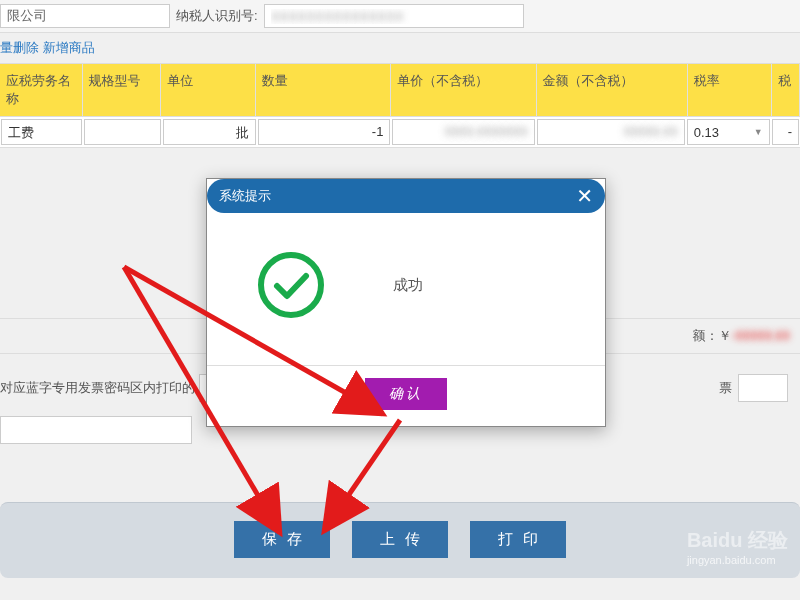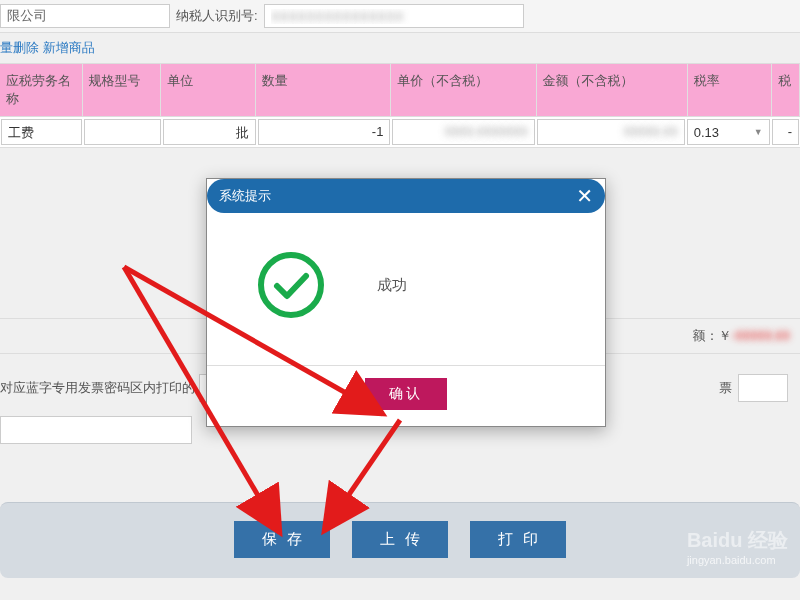--- a/index.html
+++ b/index.html
@@ -28,21 +28,21 @@
       color: #666;
     }
     .top-form label { color: #555; }
     .link-row {
       padding: 6px 0;
       color: #2a79c2;
       font-size: 13px;
     }
     .link-row span { cursor: pointer; }
     .table-header {
-      background: #f9a8d4;
+      background: #fde047;
       display: flex;
       border-top: 1px solid #ddd;
       border-bottom: 1px solid #ddd;
     }
     .table-header .col {
       padding: 8px 6px;
       color: #555;
       border-right: 1px solid #e0e0e0;
       text-align: left;
     }
@@ -131,41 +131,42 @@
       justify-content: space-between;
       align-items: center;
       font-size: 13px;
       border-radius: 17px;
     }
     .modal-header .close { cursor: pointer; font-size: 20px; line-height: 16px; }
     .modal-body {
       padding: 36px 20px 44px 20px;
       display: flex;
       align-items: center;
-      gap: 50px;
+      gap: 66px;
     }
     .check-circle {
       width: 72px;
       height: 72px;
       margin-left: 28px;
     }
     .modal-body .msg { color: #555; font-size: 15px; }
     .modal-footer {
       border-top: 1px solid #ddd;
       padding: 12px 0 16px 0;
       text-align: center;
     }
     .modal-footer button {
-      background: #be185d;
+      background: #a21caf;
       color: white;
       border: none;
       padding: 7px 24px;
       font-size: 14px;
       letter-spacing: 3px;
       cursor: pointer;
+      font-style: italic;
     }
     
     .arrow {
       position: absolute;
       pointer-events: none;
     }
     .watermark {
       position: absolute;
       right: 12px;
       bottom: 34px;

